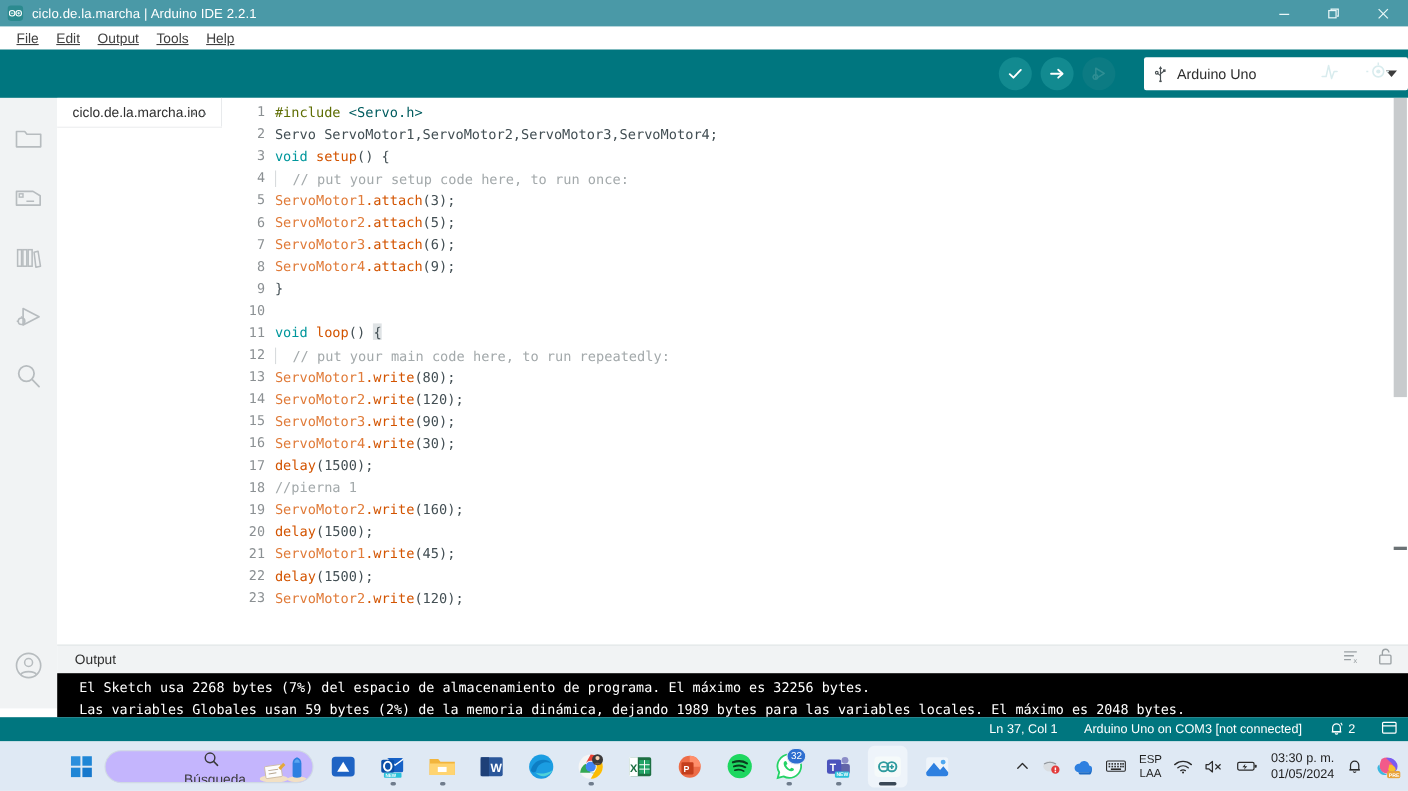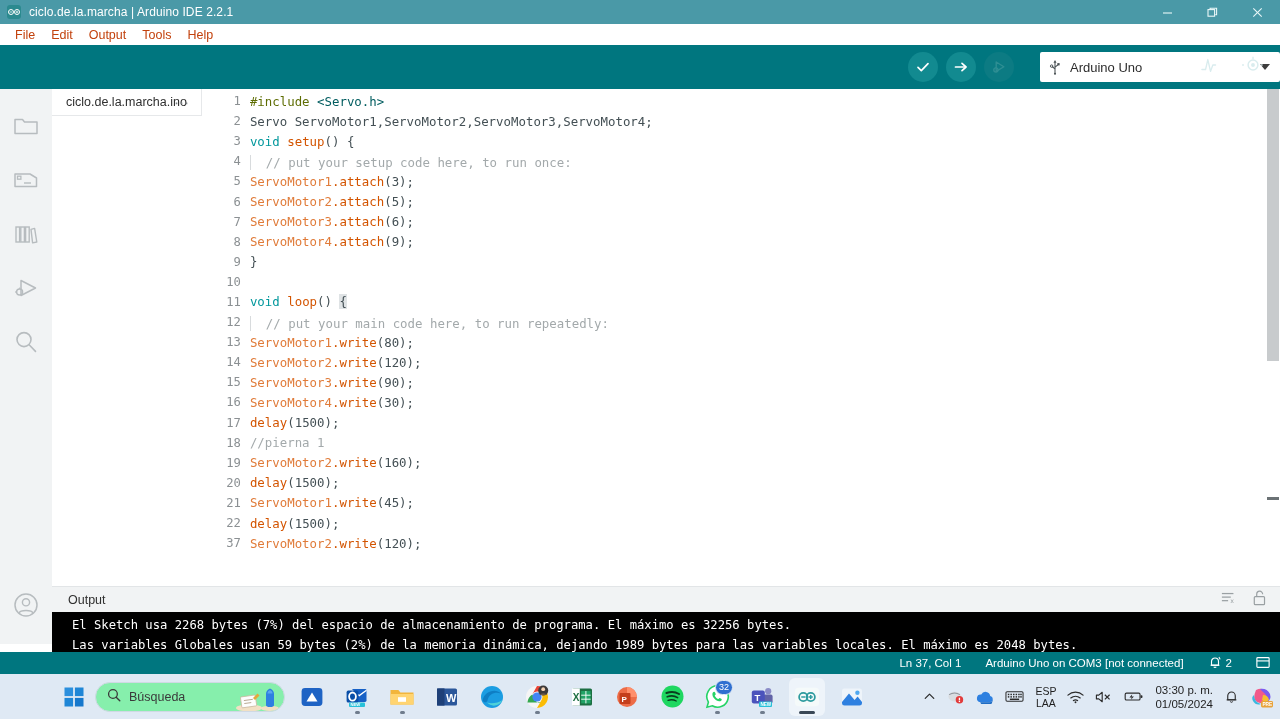--- a/index.html
+++ b/index.html
@@ -30,22 +30,23 @@
     width: 45px; height: 24px; display: flex; align-items: center; justify-content: center;
     color: #e8f6f7;
   }
 
   
   .menubar {
     height: 21px; background: #ffffff; display: flex; align-items: center;
     padding-left: 7px; border-bottom: 0;
   }
   .menu-item {
-    font-size: 12.5px; color: #c2410c; padding: 2px 8px; line-height: 16px;
+    font-size: 12.5px; color: #404040; padding: 2px 8px; line-height: 16px;
     border-radius: 2px;
+    text-decoration: underline;
   }
 
   
   .toolbar {
     height: 44px; background: #00767f; display: flex; align-items: center;
     padding-left: 12px; position: relative; justify-content: flex-end;
   }
   .tool-circle {
     width: 30px; height: 30px; border-radius: 50%; background: #128a90;
     display: flex; align-items: center; justify-content: center; margin-right: 8px;
@@ -152,23 +153,23 @@
   .sb-item { display: flex; align-items: center; gap: 4px; white-space: nowrap; }
 
   
   .taskbar {
     position: absolute; left: 0; top: 674px; width: 1280px; height: 45px;
     background: #dfe9f4; display: flex; align-items: center;
   }
   .tb-center { position: absolute; left: 62px; display: flex; align-items: center; gap: 9px; }
   .start-btn { width: 24px; height: 24px; display:flex; align-items:center; justify-content:center; }
   .search-pill {
-    width: 190px; height: 30px; background: #86efac; border: 1px solid #cfd9e4;
+    width: 190px; height: 30px; background: #c4b5fd; border: 1px solid #cfd9e4;
     border-radius: 15px; display: flex; align-items: center; padding: 0 8px 0 11px;
-    position: relative; overflow: hidden;
+    position: relative; overflow: hidden; flex-direction: column;
   }
   .search-pill .txt { font-size: 12.5px; color: #3a3a3a; margin-left: 8px; }
   .search-deco { position: absolute; right: 4px; bottom: 0; display: flex; align-items: flex-end; gap: 1px; }
   .tb-app { width: 36px; height: 38px; display: flex; align-items: center; justify-content: center; position: relative; }
   .tb-app .dot { position: absolute; bottom: 2px; width: 5px; height: 3px; border-radius: 2px; background: #6f7c8c; }
   .tb-app.active { background: #eef4fa; border-radius: 6px; }
   .tb-app.active .dot { width: 16px; background: #3a4856; }
   .tb-badge {
     position: absolute; top: 2px; right: 2px; min-width: 15px; height: 15px;
     background: #2f6fd0; color: #fff; border-radius: 8px; font-size: 9px;
@@ -430,21 +431,21 @@
           </div>
           <div class="row">
             <div class="gutter">21</div>
             <div class="codetext"><span class="tk-id">ServoMotor1</span><span class="tk-fn">.write</span><span class="tk-pun">(45);</span></div>
           </div>
           <div class="row">
             <div class="gutter">22</div>
             <div class="codetext"><span class="tk-fn">delay</span><span class="tk-pun">(1500);</span></div>
           </div>
           <div class="row">
-            <div class="gutter">37</div>
+            <div class="gutter">23</div>
             <div class="codetext"><span class="tk-id">ServoMotor2</span><span class="tk-fn">.write</span><span class="tk-pun">(120);</span></div>
           </div>
         </div>
       <div class="v-scroll">
         <div class="v-thumb" style="top:0px;height:272px;"></div>
         <div class="v-mark" style="top:408px;"></div>
       </div>
     </div>
   </div>
 

